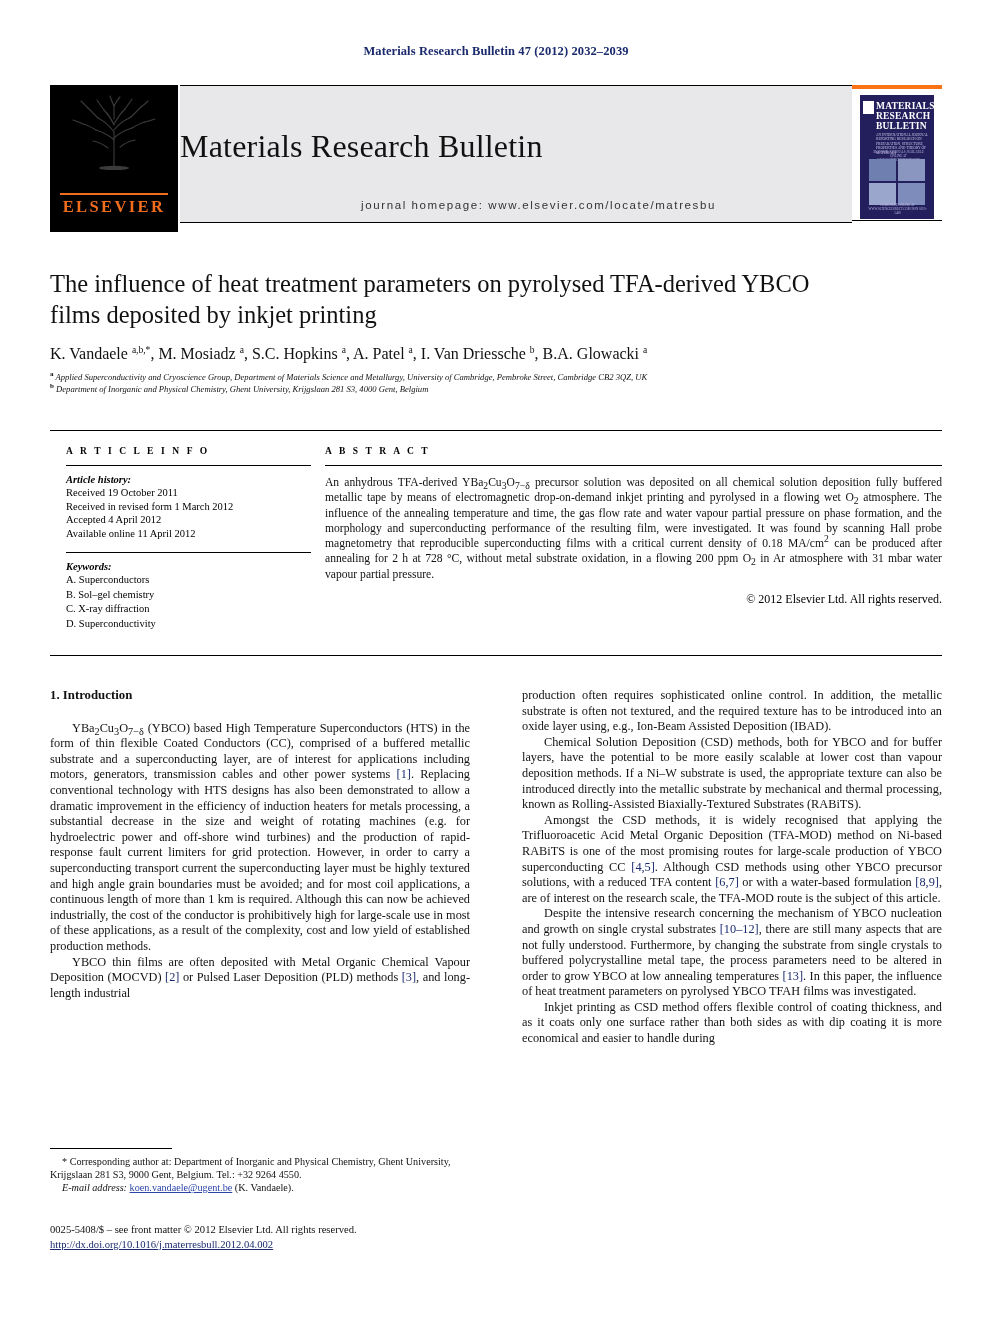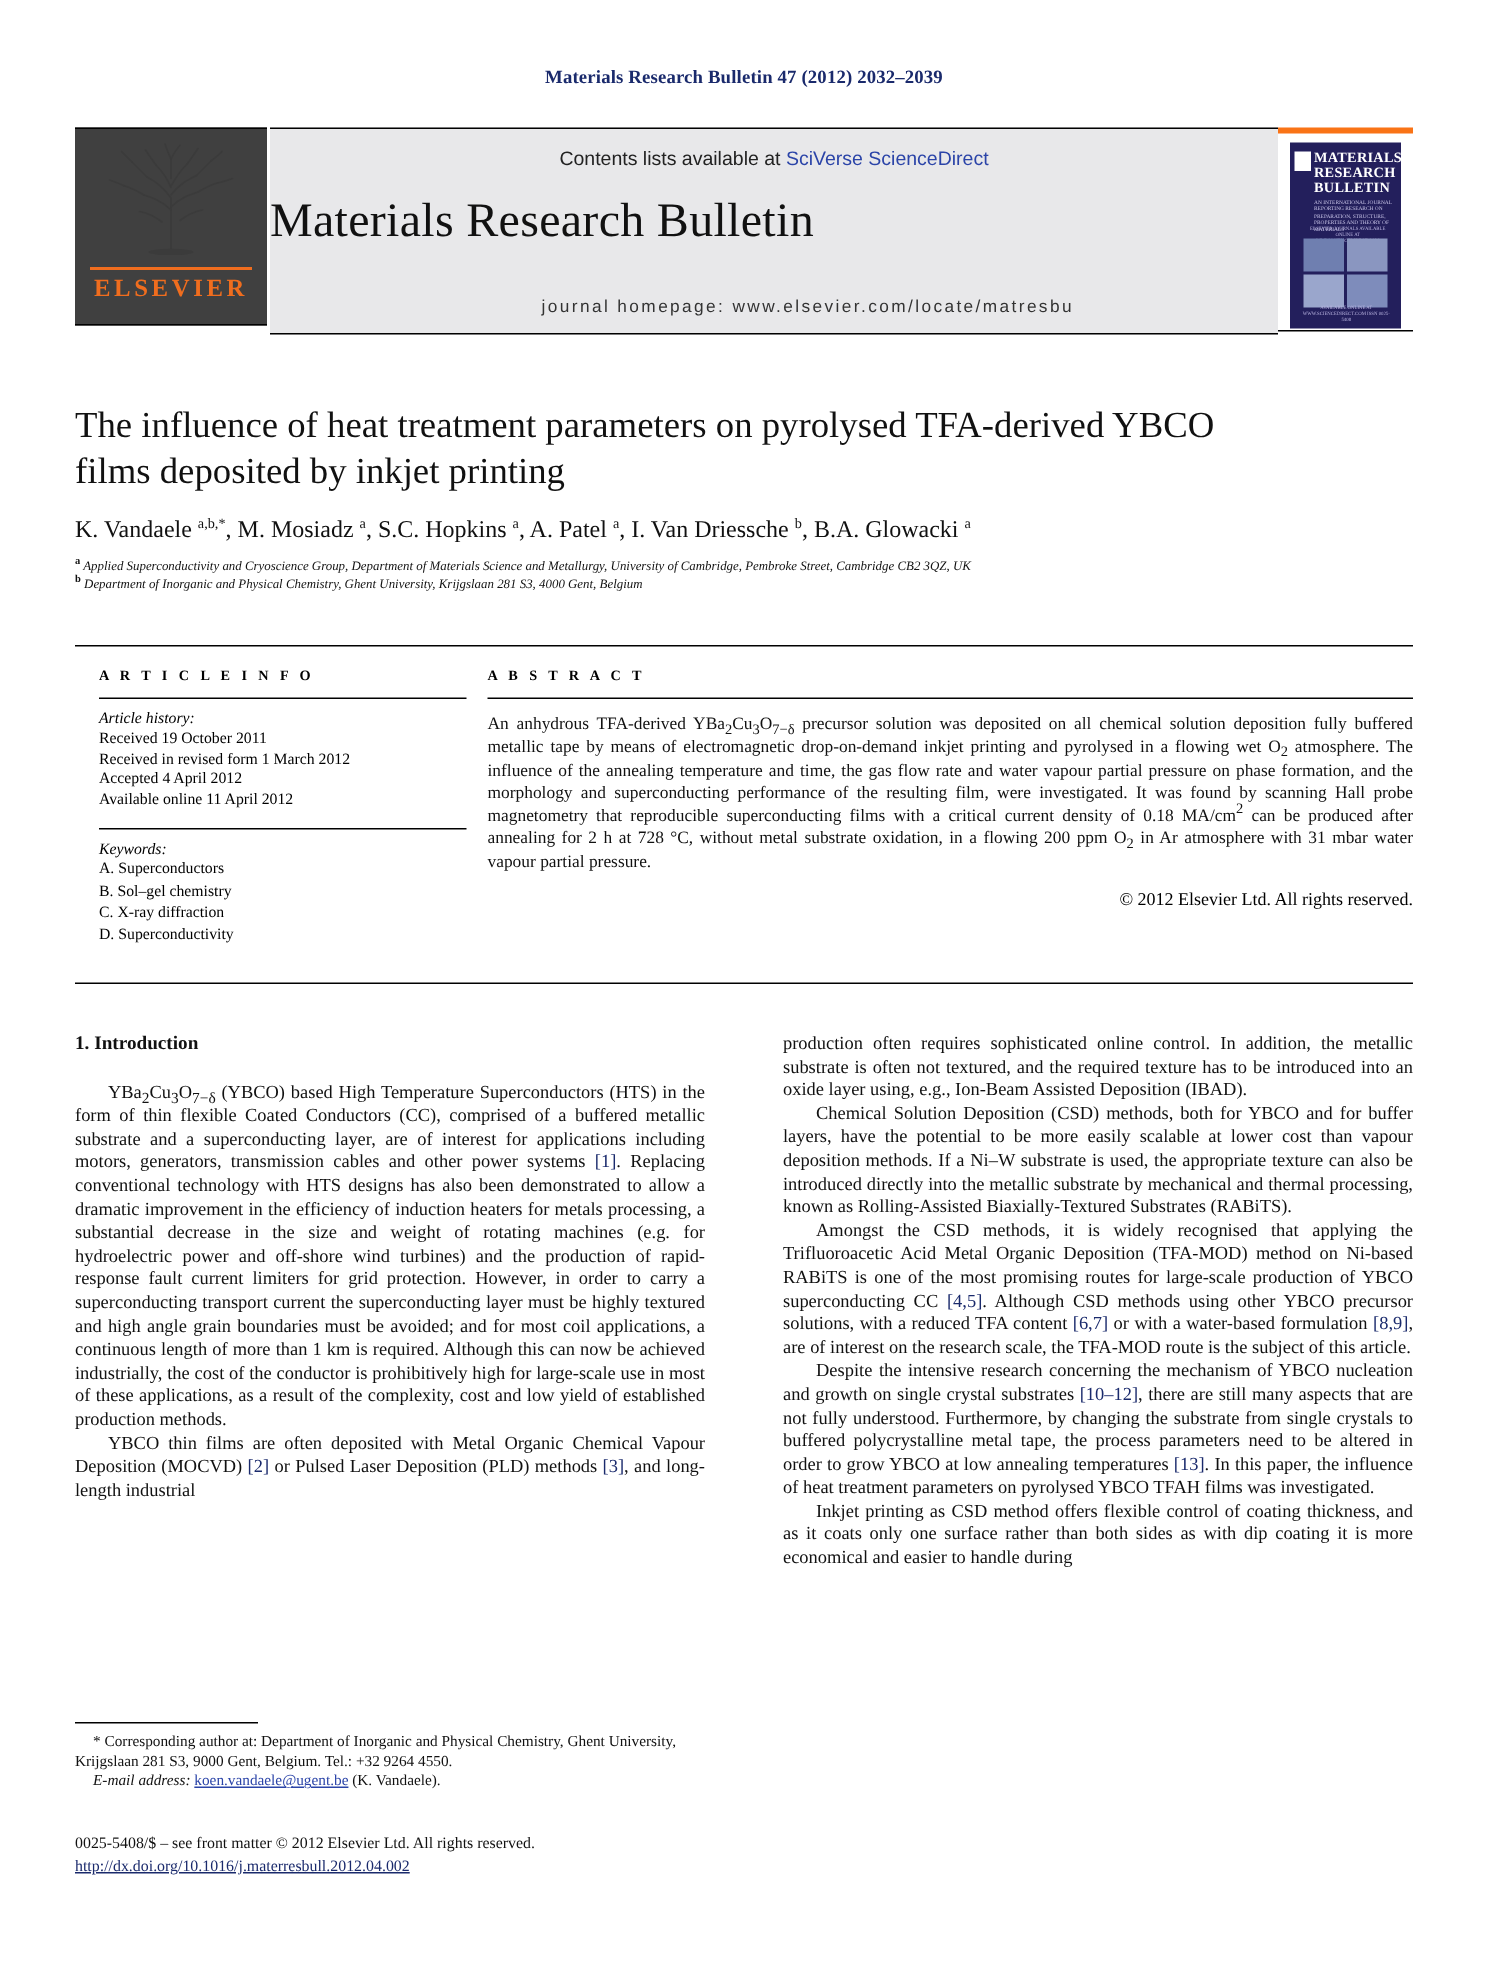--- a/index.html
+++ b/index.html
@@ -86,24 +86,24 @@
     letter-spacing: 1.6px;
     padding-left: 45px;
   }
 
   
   .elsevier-logo {
     position: absolute;
     left: 0;
     top: 0;
     width: 128px;
-    height: 132px;
+    height: 147px;
     border-top: 1px solid #000;
     border-bottom: 1px solid #000;
-    background: #404040;
+    background: #000000;
     box-sizing: border-box;
   }
   .tree-svg { position:absolute; left: 14px; top: 6px; }
   .elsevier-word {
     position: absolute;
     left: 0; right: 0;
     bottom: 14px;
     text-align: center;
     font-family: "Liberation Serif", serif;
     font-size: 16.5px;
@@ -235,21 +235,21 @@
     font-family: "Liberation Serif", serif;
     font-size: 9.5px;
     font-weight: bold;
     letter-spacing: 2.6px;
     margin-bottom: 9px;
   }
   .info-rule { height: 1px; background: #000; margin: 0 0 8px 0; width: 100%; }
   .info-sub {
     font-size: 10.5px;
     font-style: italic;
-    font-weight: normal;
+    font-weight: bold;
     margin: 0 0 1px 0;
   }
   .info-line {
     font-size: 10.5px;
     line-height: 13.5px;
   }
   .info-gap { height: 12px; }
   .kw-line { font-size: 10.5px; line-height: 14.5px; }
 
   .abstract-col {
@@ -362,23 +362,20 @@
         </g>
         <g fill="#3b3b3b">
           <ellipse cx="50" cy="76" rx="15" ry="2.2"></ellipse>
         </g>
       </svg>
       <div class="elsevier-rule"></div>
       <div class="elsevier-word">ELSEVIER</div>
     </div>
 
     <div class="masthead-band">
-      <div class="masthead-contents">
-        <span>Contents lists available at </span><a href="#">SciVerse ScienceDirect</a>
-      </div>
       <div class="masthead-journal">Materials Research Bulletin</div>
       <div class="masthead-homepage">journal homepage: www.elsevier.com/locate/matresbu</div>
     </div>
 
     <div class="cover-thumb">
       <div class="cover-inner">
         <div class="cover-elsevier"></div>
         <div class="cover-title">
           <div>MATERIALS</div>
           <div>RESEARCH</div>

